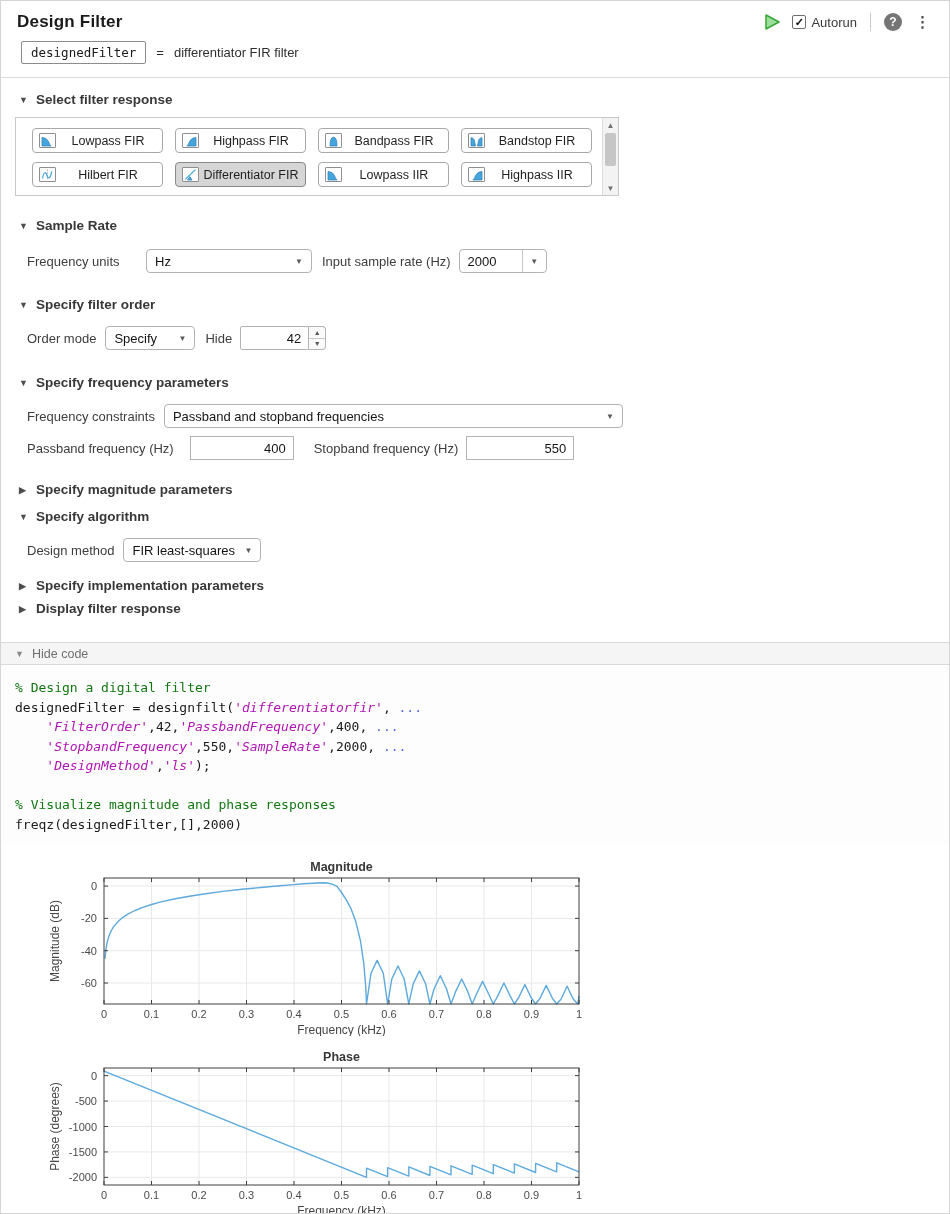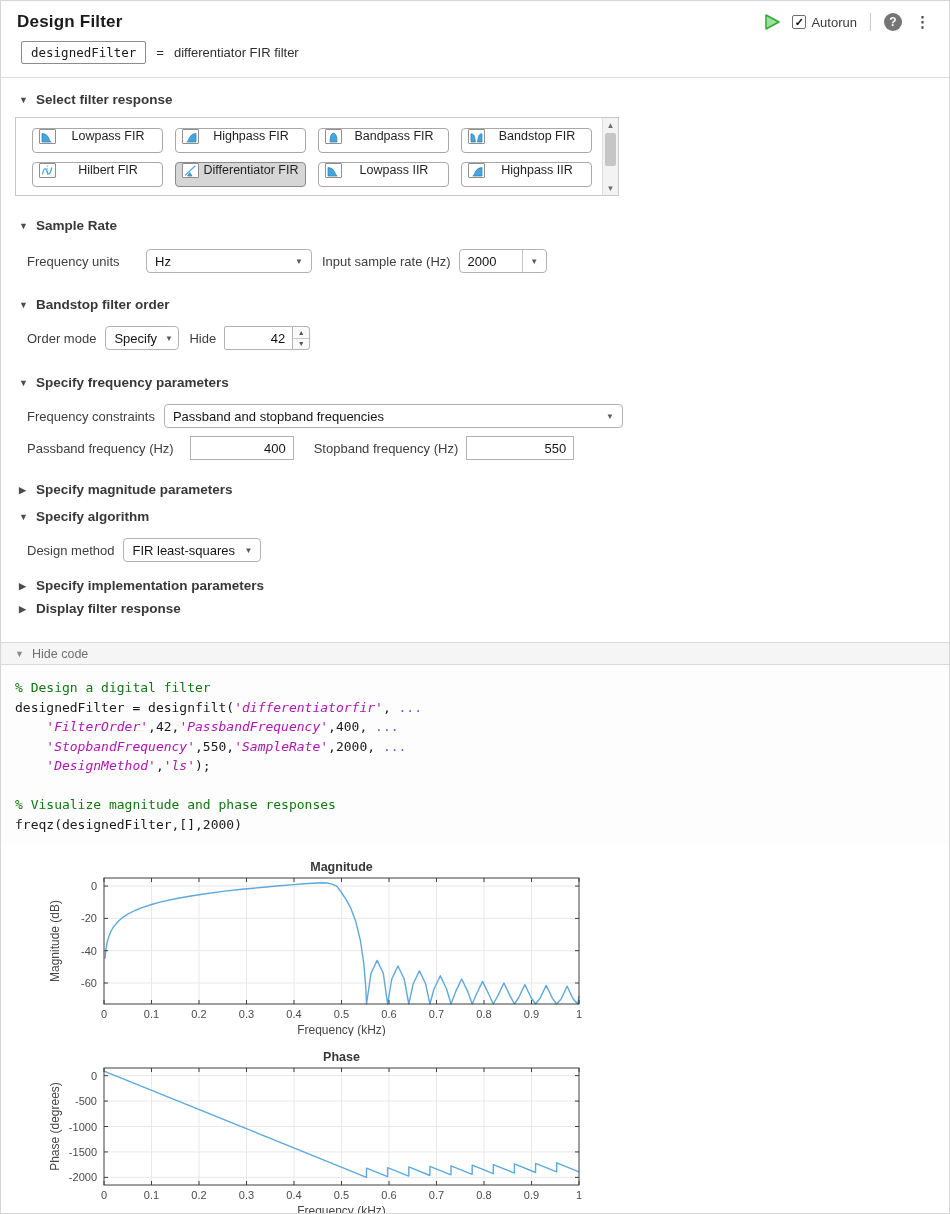--- a/index.html
+++ b/index.html
@@ -53,21 +53,21 @@
   .combo { display:flex; height:24px; border:1px solid #b3b3b3; border-radius:4px; overflow:hidden; background:#fff; cursor:pointer; }
   .combo .val { flex:1; display:flex; align-items:center; padding:0 8px; font-size:13px; color:#141414; }
   .combo .dd { width:24px; border-left:1px solid #c6c6c6; display:flex; align-items:center; justify-content:center;
                font-size:8px; color:#5a5a5a; }
 
   
   .gridpanel { position:relative; width:604px; margin:10px 0 0 14px; border:1px solid #c9c9c9;
                background:#fff; height:79px; }
   .gridinner { position:absolute; left:0; top:0; right:16px; bottom:0; padding:10px 10px 10px 16px;
                display:grid; grid-template-columns:repeat(4,131px); grid-auto-rows:25px; gap:9px 12px; }
-  .fbtn { display:flex; border:1px solid #a8a8a8; border-radius:4px; background:#fff;
+  .fbtn { display:flex; align-items:center; border:1px solid #a8a8a8; border-radius:4px; background:#fff;
           cursor:pointer; font-size:12.5px; color:#1f1f1f; padding:0 4px; }
   .fbtn.selected { background:#d6d6d6; border-color:#8a8a8a; }
   .fic { width:17px; height:15px; border:1px solid #8f8f8f; background:#fff; border-radius:1px;
          margin:0 2px; flex:none; display:flex; }
   .fic svg { width:100%; height:100%; }
   .flb { flex:1; text-align:center; white-space:nowrap; }
   .gscroll { position:absolute; top:0; right:0; bottom:0; width:16px; background:#f3f3f3; border-left:1px solid #dedede; }
   .gscroll .sarr { position:absolute; left:0; right:0; height:14px; display:flex; align-items:center;
                    justify-content:center; font-size:8px; color:#6f6f6f; cursor:pointer; }
   .gscroll .sarr.up { top:0; } .gscroll .sarr.down { bottom:0; }
@@ -218,25 +218,25 @@
     </div>
     <span class="lbl" style="margin-left:10px;margin-right:8px">Input sample rate (Hz)</span>
     <div class="combo" style="width:88px">
       <span class="val">2000</span>
       <span class="dd">▼</span>
     </div>
   </div>
 
   <div class="sec mt24">
     <span class="tri">▼</span>
-    <span>Bandstop filter order</span>
+    <span>Specify filter order</span>
   </div>
   <div class="frow mt14">
     <span class="lbl" style="margin-right:9px">Order mode</span>
-    <div class="sel" style="width:74px">
+    <div class="sel" style="width:90px">
       <span>Specify</span>
       <span class="arr">▼</span>
     </div>
     <span class="lbl" style="margin-left:10px;margin-right:8px">Hide</span>
     <div class="spingrp">
       <input class="numin" style="width: 69px;" value="42">
       <div class="spincol">
         <div>▲</div>
         <div>▼</div>
       </div>

